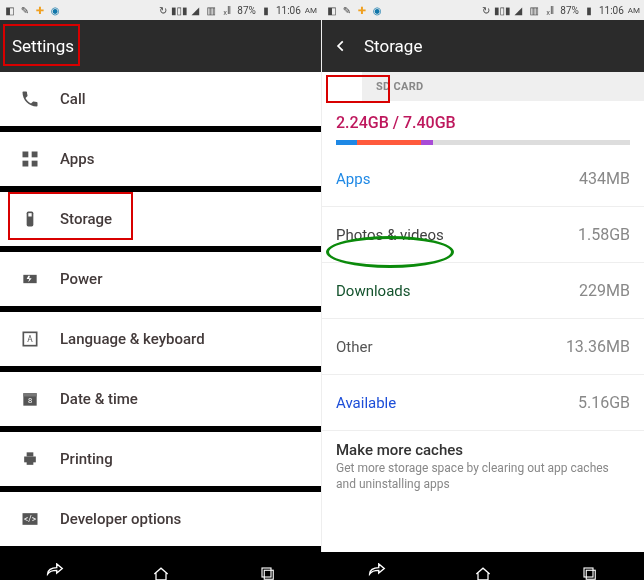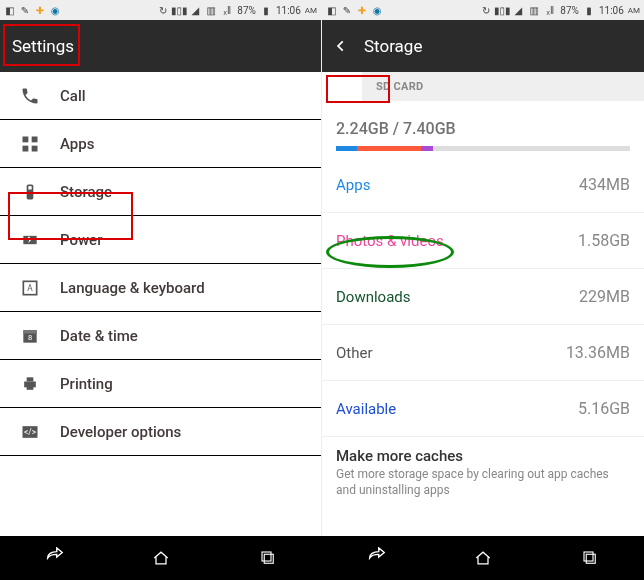--- a/index.html
+++ b/index.html
@@ -10,27 +10,27 @@
 
   .statusbar { height: 20px; background: #eee; display: flex; align-items: center; justify-content: flex-end; padding: 0 4px; gap: 4px; font-size: 10px; color: #444; }
   .statusbar .left-icons { display: flex; gap: 3px; margin-right: auto; align-items: center; }
   .sb-icon { width: 12px; height: 12px; display: inline-flex; align-items: center; justify-content: center; }
 
   .appbar { height: 52px; background: #2b2b2b; display: flex; align-items: center; padding: 0 12px; color: #fff; }
   .appbar-title { font-size: 17px; font-weight: 400; }
   .back-chevron { width: 20px; margin-right: 10px; display: flex; align-items: center; cursor: pointer; }
 
   .list { flex: 1; overflow-y: hidden; background: #fff; }
-  .row { display: flex; align-items: center; height: 48px; padding: 0 14px; border-bottom: 1px solid #000000; cursor: pointer; }
+  .row { display: flex; align-items: center; height: 60px; padding: 0 14px; border-bottom: 6px solid #000000; cursor: pointer; }
   .row .icon { width: 32px; display: flex; align-items: center; justify-content: center; margin-right: 14px; color: #555; }
   .row .label { font-size: 15px; color: #433a3a; font-weight: 500; }
 
   .section-header { background: #efefef; padding: 8px 14px; font-size: 11px; color: #888; font-weight: bold; letter-spacing: 0.3px; margin-left: 40px; }
 
-  .storage-total { padding: 18px 14px 8px 14px; font-size: 16px; color: #737373; font-weight: 500; }
+  .storage-total { padding: 12px 14px 8px 14px; font-size: 16px; color: #be185d; font-weight: 500; }
   .storage-bar { height: 5px; margin: 0 14px 6px 14px; background: #ddd; display: flex; }
   .sb-seg { height: 100%; }
 
   .srow { display: flex; justify-content: space-between; align-items: center; height: 56px; padding: 0 14px; border-bottom: 1px solid #eee; cursor: pointer; }
   .srow .sname { font-size: 15px; }
   .srow .ssize { font-size: 16px; color: #888; }
 
   .make-more { padding: 10px 14px; }
   .make-more .mm-title { font-size: 15px; color: #333; font-weight: 500; margin-bottom: 2px; }
   .make-more .mm-sub { font-size: 12px; color: #888; line-height: 1.3; }
@@ -189,21 +189,21 @@
       <div class="sb-seg" style="background:#ff5a3c;width:22%"></div>
       <div class="sb-seg" style="background:#a84bd6;width:4%"></div>
     </div>
 
     <div class="list">
       <div class="srow">
         <span class="sname" style="color:#1e88e5">Apps</span>
         <span class="ssize">434MB</span>
       </div>
       <div class="srow">
-        <span class="sname" style="color:#ec4899">Photos &amp; videos</span>
+        <span class="sname" style="color:#404040">Photos &amp; videos</span>
         <span class="ssize">1.58GB</span>
       </div>
       <div class="srow">
         <span class="sname" style="color:#14532d">Downloads</span>
         <span class="ssize">229MB</span>
       </div>
       <div class="srow">
         <span class="sname" style="color:#555">Other</span>
         <span class="ssize">13.36MB</span>
       </div>

